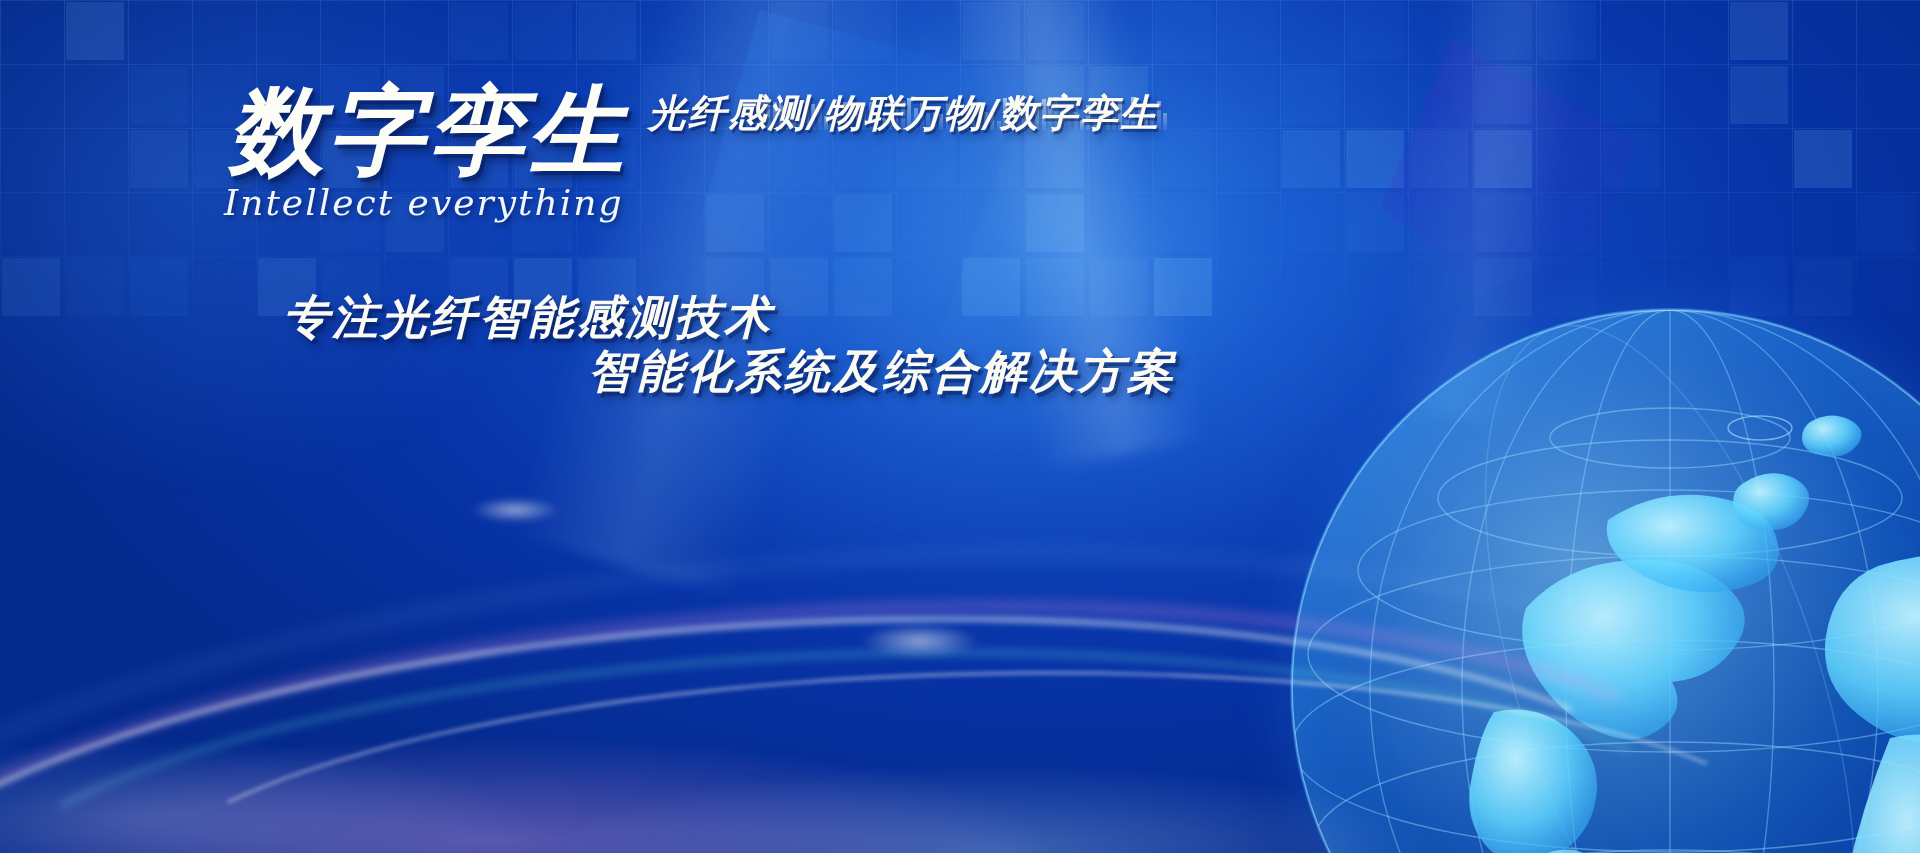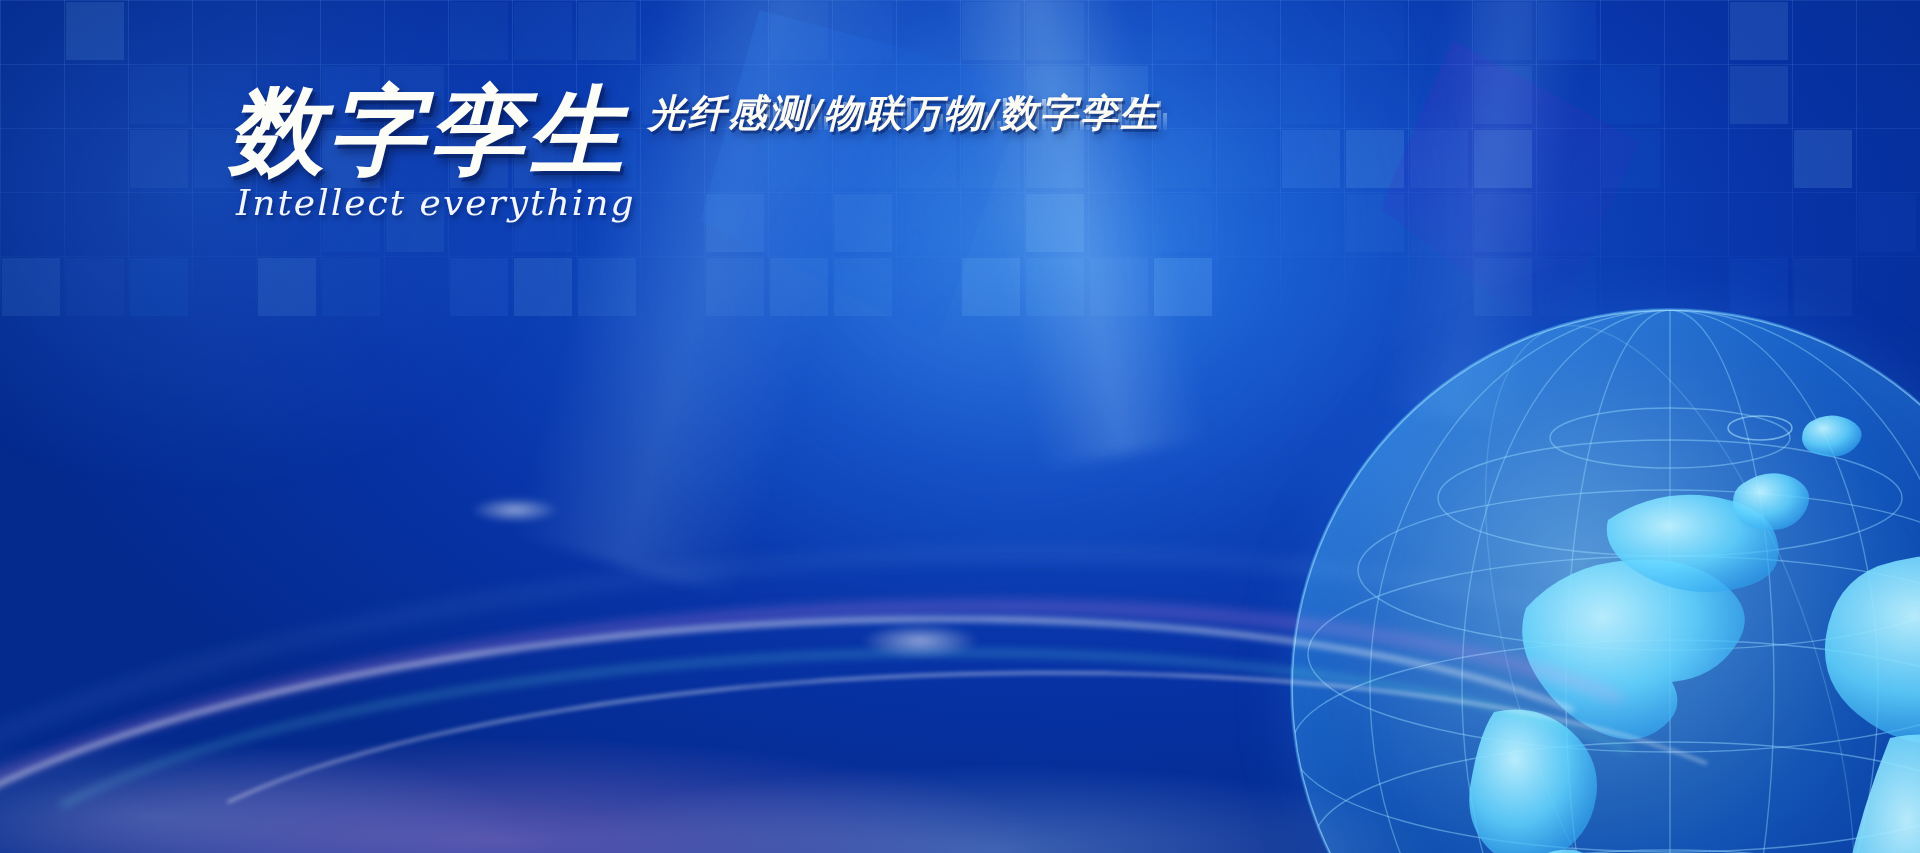--- a/index.html
+++ b/index.html
@@ -168,21 +168,21 @@
     font-weight:700; font-style:italic;
     font-size:96px; line-height:1;
     letter-spacing:4px;
     color:#fdfdf7;
     text-shadow:
        3px 4px 0 rgba(8,30,95,.55),
        5px 7px 10px rgba(4,20,70,.55);
     white-space:nowrap;
   }
   .headline-en{
-    position:absolute; left:236px; top:182px;
+    position:absolute; left:224px; top:182px;
     font-family:"DejaVu Serif", serif;
     font-style:italic; font-weight:400;
     font-size:36px; letter-spacing:2px;
     color:#f2f6ff;
     text-shadow:2px 3px 5px rgba(5,22,78,.6);
     white-space:nowrap;
   }
 
   .tag{
     position:absolute;
@@ -441,15 +441,17 @@
     <div class="flare" style="left:470px; bottom:330px;"></div>
     <div class="flare" style="left:860px; bottom:195px; width:120px; height:34px;"></div>
   </div>
 
   <div class="content">
     <div class="headline">数字孪生</div>
     <div class="headline-en">Intellect everything</div>
 
     <div class="tag tag-1">光纤感测/物联万物/数字孪生</div>
 
+    <div class="slogan slogan-1">专注光纤智能感测技术</div>
+    <div class="slogan slogan-2">智能化系统及综合解决方案</div>
   </div>
 
 </div>
 
 </body></html>

